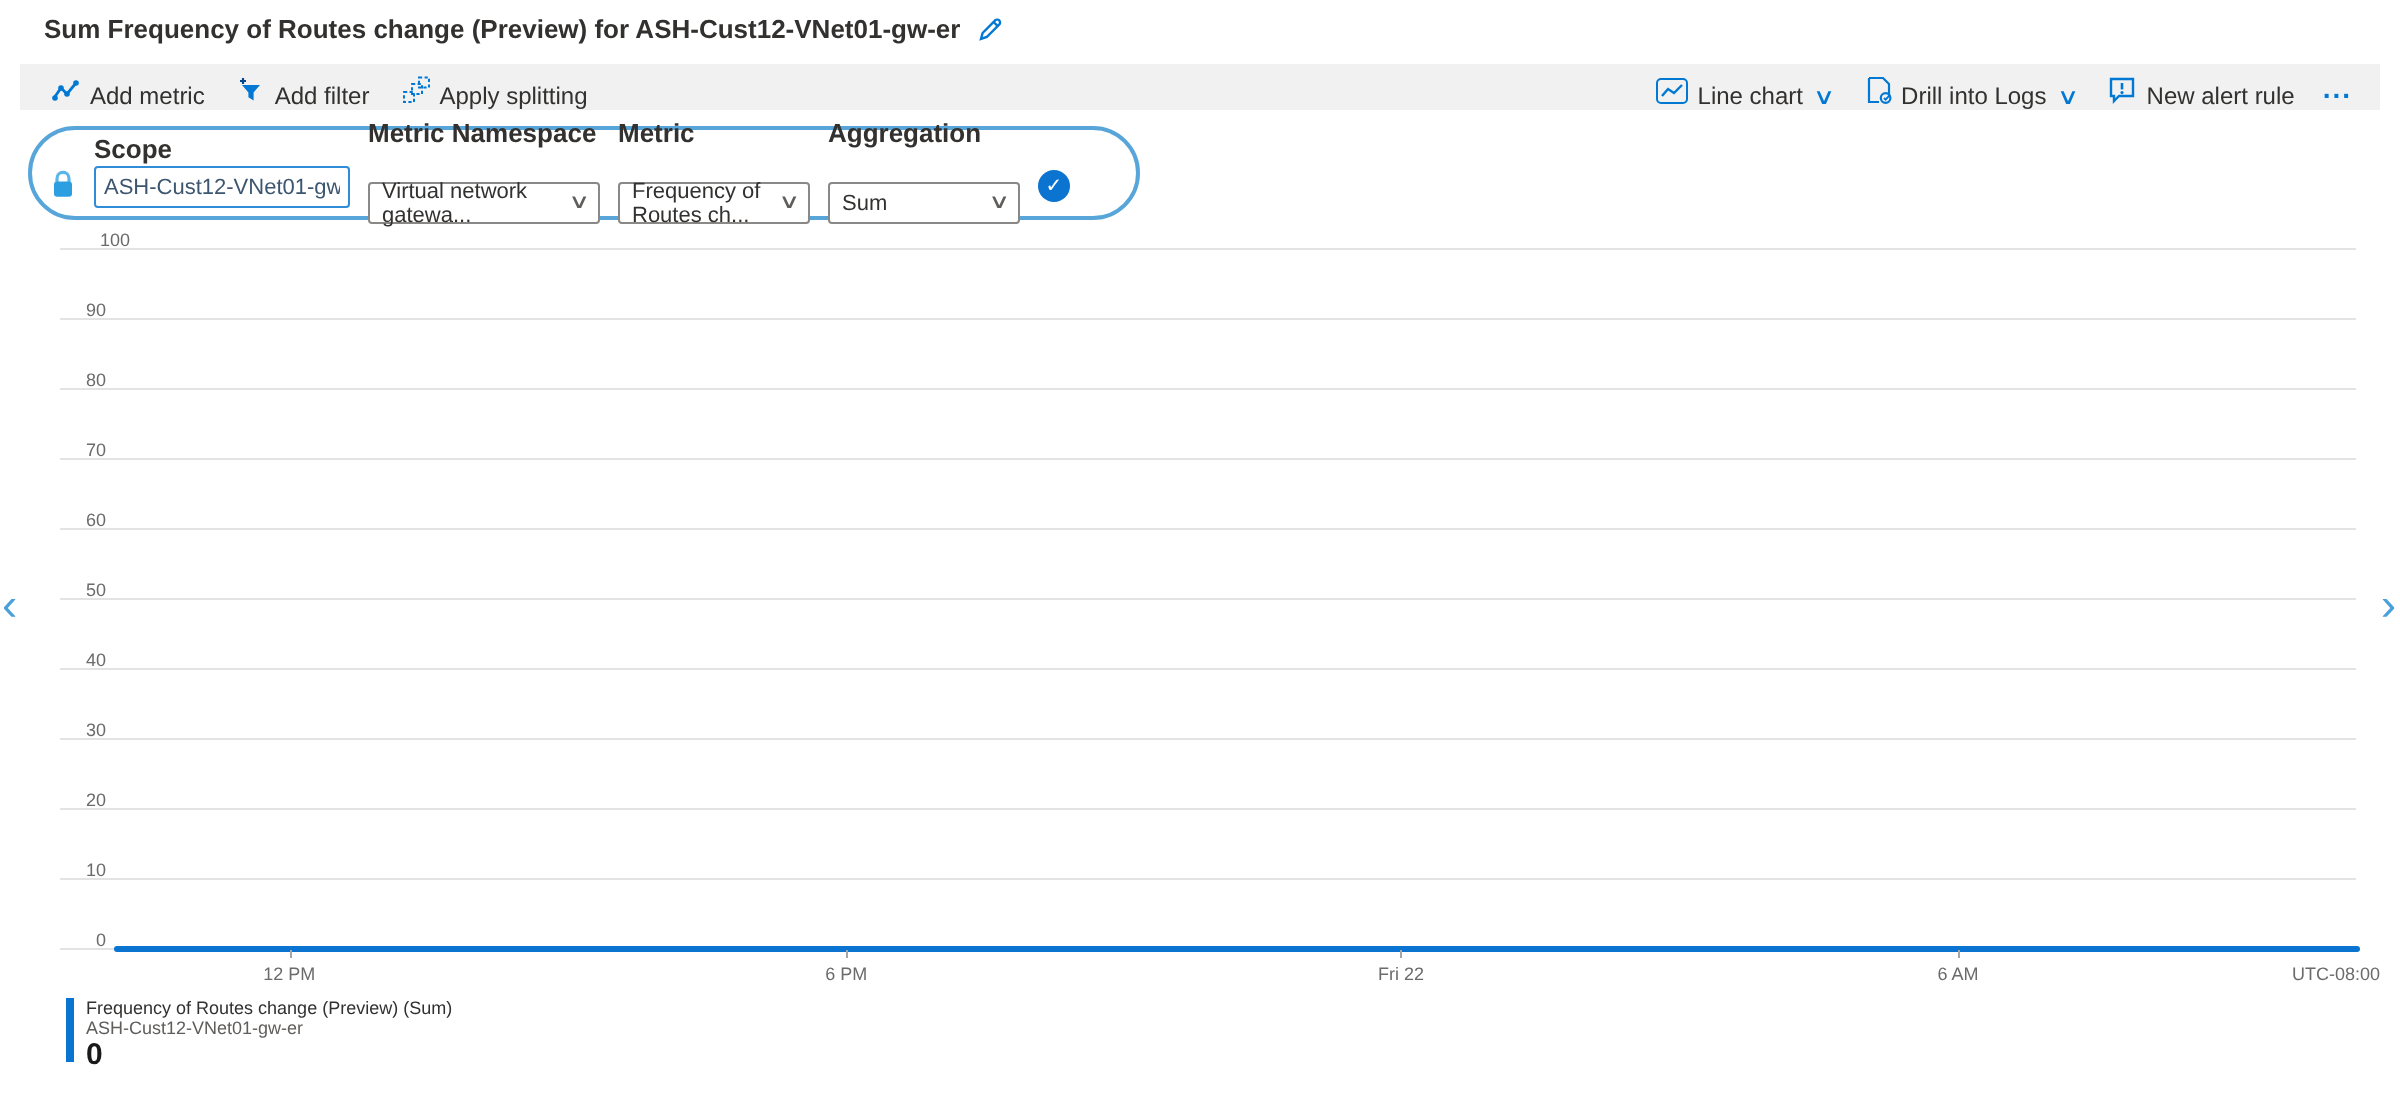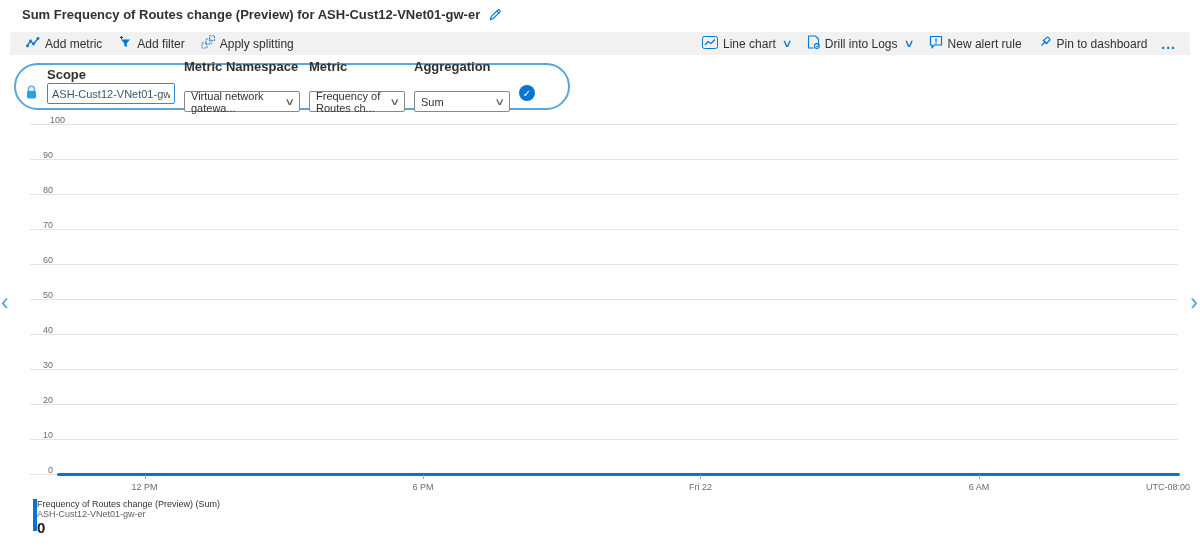--- a/index.html
+++ b/index.html
@@ -10,21 +10,21 @@
   
   .title-row { position: absolute; top: 7px; left: 22px; display: flex; align-items: center; gap: 8px; }
   .title-row .title { font-size: 13px; font-weight: bold; color: #323130; }
   .icon-btn { display: inline-flex; align-items: center; justify-content: center; cursor: pointer; }
 
   
   .toolbar { position: absolute; top: 32px; left: 10px; right: 10px; height: 23px;
     background: #f1f1f1; display: flex; align-items: center; justify-content: space-between;
     padding: 0 8px; }
   .tb-group { display: flex; align-items: center; height: 100%; }
-  .tb-item { display: flex; align-items: center; gap: 5px; padding: 0 8px; height: 100%;
+  .tb-item { display: flex; align-items: flex-end; gap: 5px; padding: 0 8px; height: 100%;
     font-size: 12px; color: #323130; cursor: pointer; white-space: nowrap; }
   .tb-item svg { flex: 0 0 auto; }
   .tb-chevron { color: #0078d4; font-size: 11px; margin-left: 2px; transform: scaleX(1.4); display:inline-block; }
   .tb-more { color: #0078d4; font-size: 14px; letter-spacing: 1px; font-weight: bold; padding: 0 6px; cursor: pointer; }
 
   
   .pill { position: absolute; top: 63px; left: 14px; height: 47px; width: 556px;
     border: 2px solid #58a6d9; border-radius: 24px; background: #fff;
     display: flex; align-items: center; padding: 0 10px 0 9px; gap: 9px; }
   .pill-field { display: flex; flex-direction: column; justify-content: center; gap: 2px; }
@@ -43,21 +43,21 @@
   
   .chart { position: absolute; left: 0; top: 115px; width: 1200px; height: 385px; }
   .gridline { position: absolute; left: 30px; right: 22px; height: 1px; background: #e3e3e3; }
   .ylabel { position: absolute; width: 40px; text-align: right; font-size: 9px; color: #6b6b6b; }
   .series-line { position: absolute; height: 3px; border-radius: 2px; }
   .xtick { position: absolute; width: 1px; height: 4px; background: #a6a6a6; }
   .xlabel { position: absolute; font-size: 9px; color: #6b6b6b; transform: translateX(-50%); white-space: nowrap; }
   .tzlabel { position: absolute; font-size: 9px; color: #6b6b6b; right: 10px; }
 
   
-  .legend { position: absolute; left: 33px; top: 499px; display: flex; cursor: pointer; }
+  .legend { position: absolute; left: 33px; top: 499px; display: flex; gap: 6px; cursor: pointer; }
   .legend-bar { width: 4px; height: 32px; }
   .legend-texts { display: flex; flex-direction: column; }
   .legend-name { font-size: 9px; color: #323130; line-height: 10px; }
   .legend-resource { font-size: 9px; color: #605e5c; line-height: 10px; }
   .legend-value { font-size: 15px; color: #1a1a1a; font-weight: bold; line-height: 16px; margin-top: 1px; }
 
   
   .car-chevron { position: absolute; top: 291px; font-size: 23px; color: #4aa0d8; cursor: pointer;
     line-height: 22px; user-select: none; }
   .car-left { left: 1px; }
@@ -140,31 +140,20 @@
       </div>
       <div class="tb-item">
         <span>
           <svg width="14" height="14" viewBox="0 0 14 14">
             <path d="M1.5 1.5h11v8.5h-7l-2.5 2.5v-2.5h-1.5z" fill="none" stroke="#0078d4" stroke-width="1.2"></path>
             <path d="M7 3.5v3.2" stroke="#0078d4" stroke-width="1.3"></path>
             <circle cx="7" cy="8.3" r="0.8" fill="#0078d4"></circle>
           </svg>
         </span>
         <span>New alert rule</span>
-      </div>
-      <div class="tb-item">
-        <span>
-          <svg width="14" height="14" viewBox="0 0 14 14">
-            <g transform="rotate(45 7 7)">
-              <rect x="5" y="1.5" width="4" height="5.5" rx="1" fill="none" stroke="#0078d4" stroke-width="1.2"></rect>
-              <path d="M4 7h6M7 7v5" stroke="#0078d4" stroke-width="1.2" fill="none"></path>
-            </g>
-          </svg>
-        </span>
-        <span>Pin to dashboard</span>
       </div>
       <span class="tb-more">...</span>
     </div>
   </div>
 
   <div class="pill">
     <span class="icon-btn" style="align-self:flex-end;margin-bottom:8px;">
       <svg width="13" height="15" viewBox="0 0 13 15">
         <path d="M3.5 6V4.2C3.5 2.4 4.8 1.2 6.5 1.2S9.5 2.4 9.5 4.2V6" fill="none" stroke="#5ab5ea" stroke-width="1.6"></path>
         <rect x="2" y="5.8" width="9" height="7.6" rx="1.6" fill="#2b9fe0"></rect>

